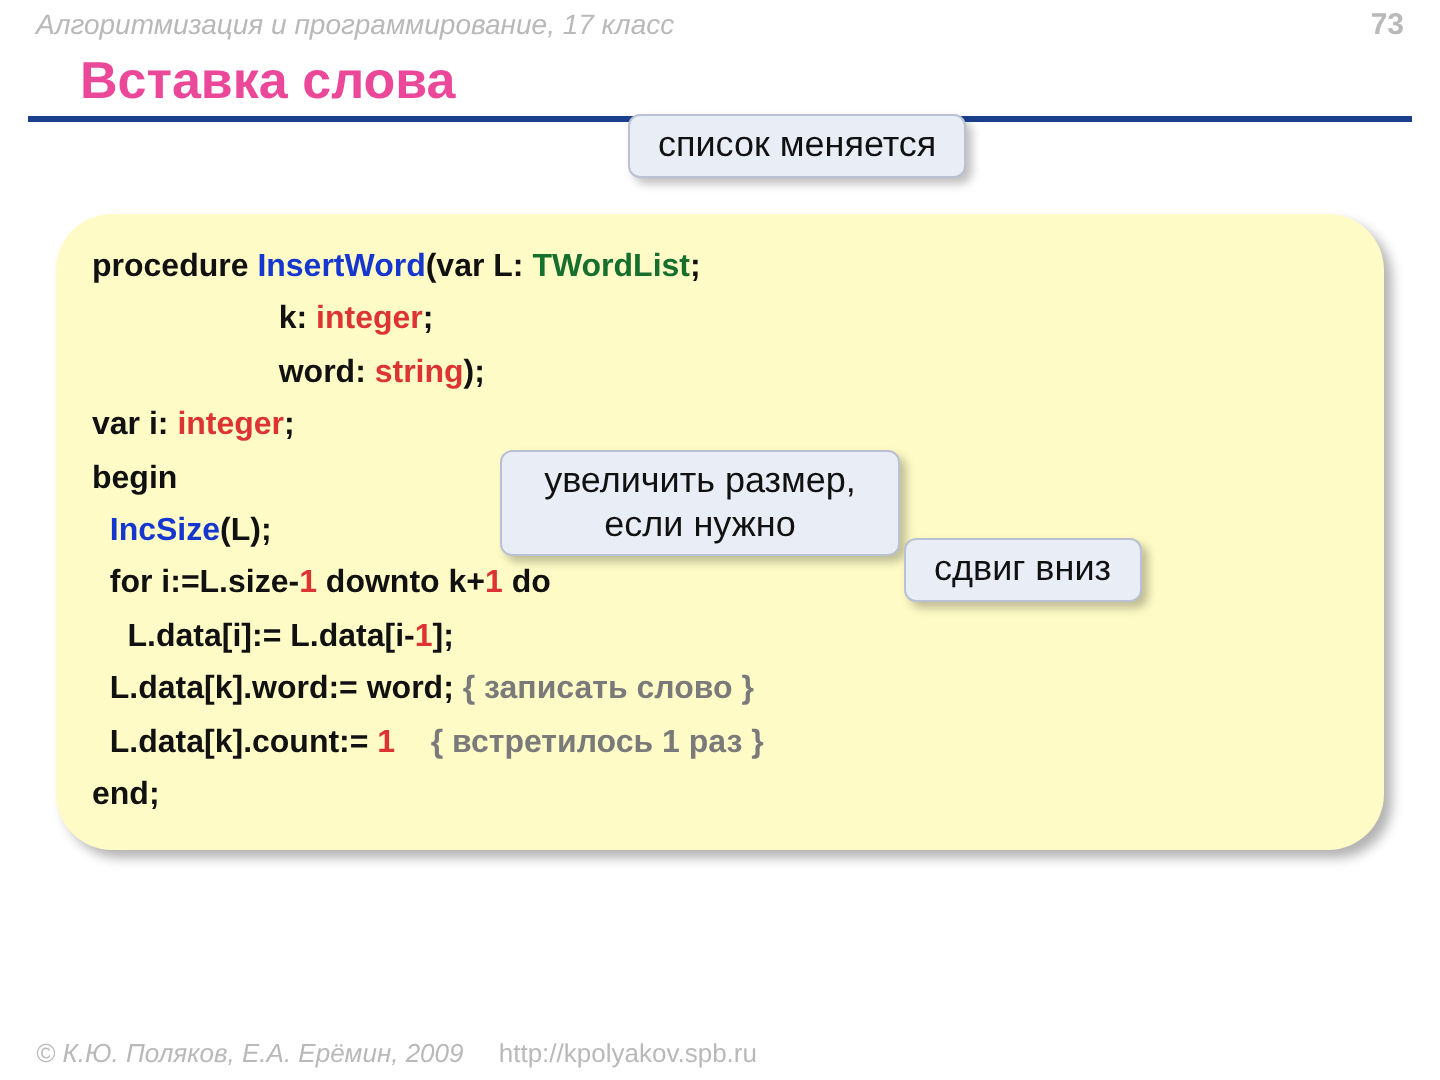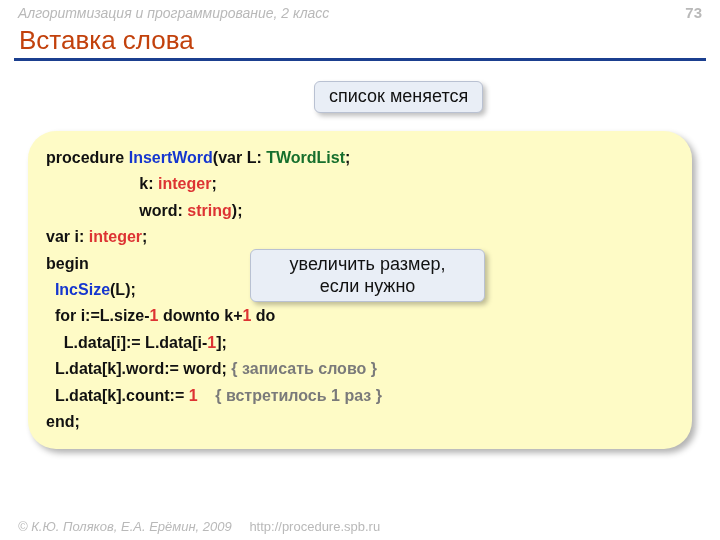--- a/index.html
+++ b/index.html
@@ -16,49 +16,48 @@
     display: flex;
     justify-content: space-between;
     align-items: baseline;
     color: #b9b9b9;
     font-size: 14px;
     font-style: italic;
   }
   .page-num { font-style: normal; font-weight: bold; color: #b9b9b9; font-size: 15px; }
   .title {
     font-size: 26px;
-    font-weight: normal;
-    color: #c2410c;
-    margin: 4px 18px 2px 19px;
+    font-weight: bold;
+    color: #ec4899;
+    margin: 4px 18px 2px 40px;
   }
   .hr {
     height: 3px;
     background: #1b3f8f;
     margin: 0 14px 0 14px;
   }
   .content {
     position: relative;
     padding: 46px 0 0 0;
-    margin-top: 24px;
   }
   .callout {
     position: absolute;
     background: #e9eef6;
     border: 1px solid #b9c1d2;
     border-radius: 6px;
     padding: 4px 14px;
     font-size: 18px;
     color: #111;
     box-shadow: 3px 3px 5px rgba(0,0,0,0.25);
     text-align: center;
     line-height: 1.2;
     z-index: 5;
   }
   .callout-1 { top: -4px; left: 314px; }
-  .callout-2 { top: 164px; left: 250px; width: 235px; }
+  .callout-2 { top: 164px; left: 250px; width: 200px; }
   .callout-3 { top: 208px; left: 452px; }
   .code-box {
     background: #fefbc6;
     margin: 0 28px;
     padding: 14px 18px 14px 18px;
     box-shadow: 4px 4px 6px rgba(0,0,0,0.3);
     font-family: Liberation Sans, sans-serif;
     font-size: 16px;
     font-weight: bold;
     color: #111;
@@ -79,21 +78,21 @@
     color: #b9b9b9;
     font-size: 13px;
     font-style: italic;
   }
   .footer a { color: #b9b9b9; text-decoration: none; margin-left: 14px; font-style: normal; }
 </style>
 </head>
 <body>
 
 <div class="header-bar">
-  <span>Алгоритмизация и программирование, 2 класс</span>
+  <span>Алгоритмизация и программирование, 17 класс</span>
   <span class="page-num">73</span>
 </div>
 
 <div class="title">Вставка слова</div>
 <div class="hr"></div>
 
 <div class="content">
 
   <div class="callout callout-1">список меняется</div>
 
@@ -103,19 +102,20 @@
 <span>var i: </span><span class="kred">integer</span><span>;</span>
 <span>begin</span>
 <span>  </span><span class="kblue">IncSize</span><span>(L);</span>
 <span>  for i:=L.size-</span><span class="num">1</span><span> downto k+</span><span class="num">1</span><span> do</span>
 <span>    L.data[i]:= L.data[i-</span><span class="num">1</span><span>];</span>
 <span>  L.data[k].word:= word; </span><span class="cmt">{ записать слово }</span>
 <span>  L.data[k].count:= </span><span class="num">1</span><span>    </span><span class="cmt">{ встретилось 1 раз }</span>
 <span>end;</span></div>
 
   <div class="callout callout-2">увеличить размер,<br>если нужно</div>
+  <div class="callout callout-3">сдвиг вниз</div>
 
 </div>
 
 <div class="footer">
   <span>© К.Ю. Поляков, Е.А. Ерёмин, 2009</span>
-  <a>http://procedure.spb.ru</a>
+  <a>http://kpolyakov.spb.ru</a>
 </div>
 
 </body></html>

